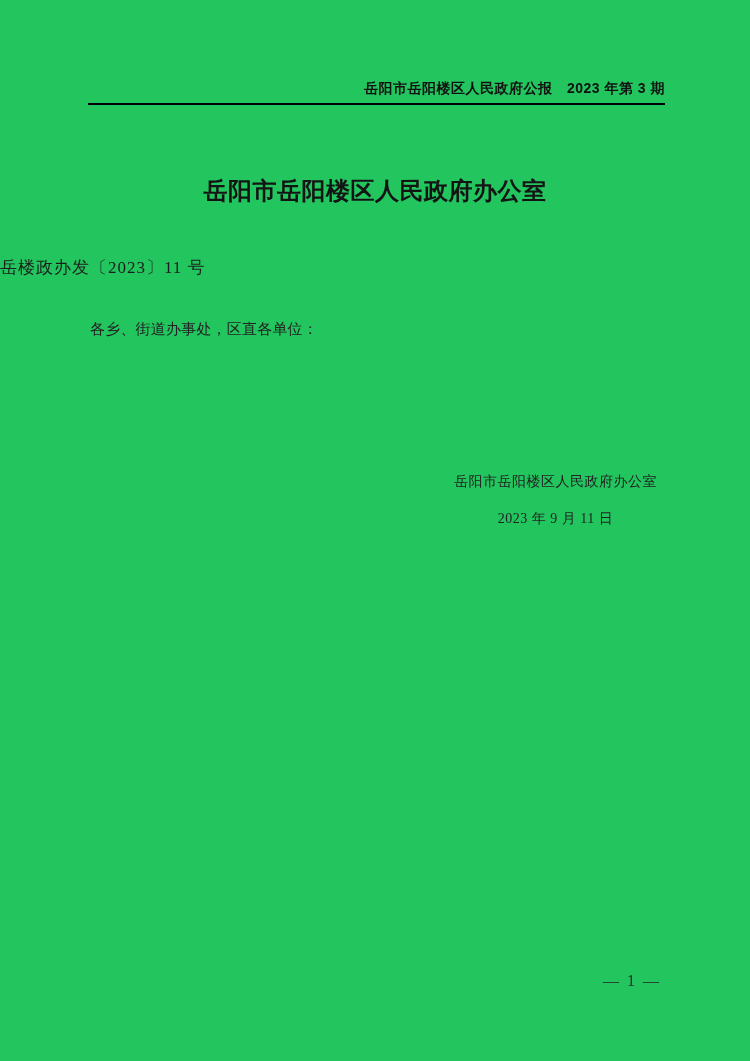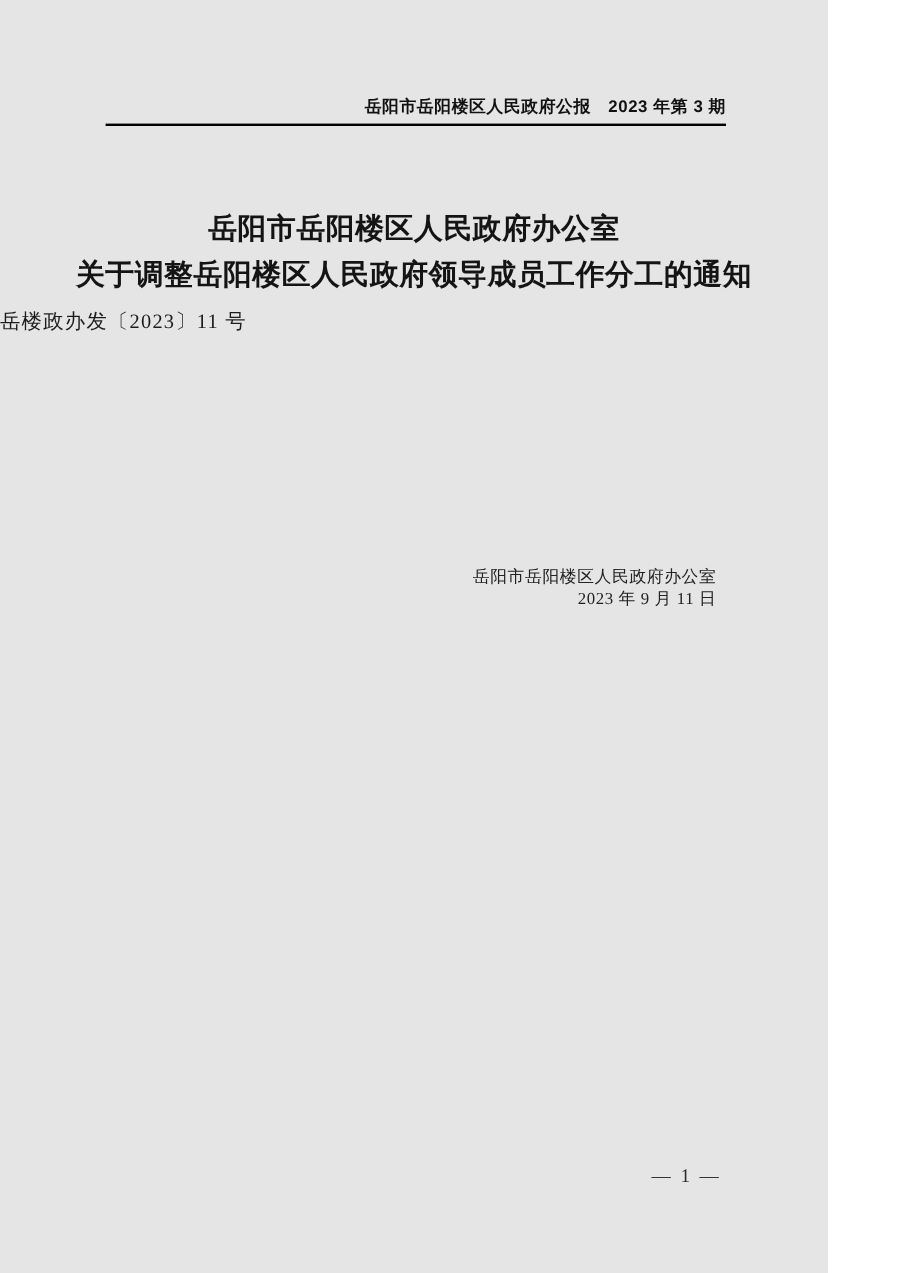--- a/index.html
+++ b/index.html
@@ -3,23 +3,23 @@
 <meta charset="utf-8">
 <style>
   * { margin: 0; padding: 0; box-sizing: border-box; }
 
   html, body {
     background: #ffffff;
   }
 
   .page {
     position: relative;
-    width: 690px;
+    width: 750px;
     height: 1061px;
-    background: #e5e5e5;
+    background: #22c55e;
     overflow: hidden;
     font-family: "Liberation Serif", "DejaVu Serif", serif;
     color: #1a1a1a;
   }
 
   
   .masthead-band {
     position: absolute;
     top: 80px;
     left: 88px;
@@ -90,23 +90,23 @@
     font-size: 14px;
     color: #222222;
   }
 
   .signature-block .signer {
     letter-spacing: 0.5px;
     line-height: 18px;
   }
 
   .signature-block .sign-date {
+    margin-top: 19px;
     line-height: 18px;
     letter-spacing: 0.5px;
-    text-align: right;
   }
 
   
   .page-footer {
     position: absolute;
     top: 972px;
     right: 89px;
     font-size: 16px;
     letter-spacing: 2px;
     color: #2e2e2e;
@@ -116,26 +116,26 @@
 <body>
 
 <div class="page">
 
   <div class="masthead-band">
     <span>岳阳市岳阳楼区人民政府公报　2023 年第 3 期</span>
   </div>
 
   <div class="doc-title">
     <div>岳阳市岳阳楼区人民政府办公室</div>
-    <div>关于调整岳阳楼区人民政府领导成员工作分工的通知</div>
   </div>
 
   <div class="doc-number">岳楼政办发〔2023〕11 号</div>
 
   <div class="doc-body">
+    <div class="salutation">各乡、街道办事处，区直各单位：</div>
   </div>
 
   <div class="signature-block">
     <div class="signer">岳阳市岳阳楼区人民政府办公室</div>
     <div class="sign-date">2023 年 9 月 11 日</div>
   </div>
 
   <div class="page-footer">
     <span>— 1 —</span>
   </div>

